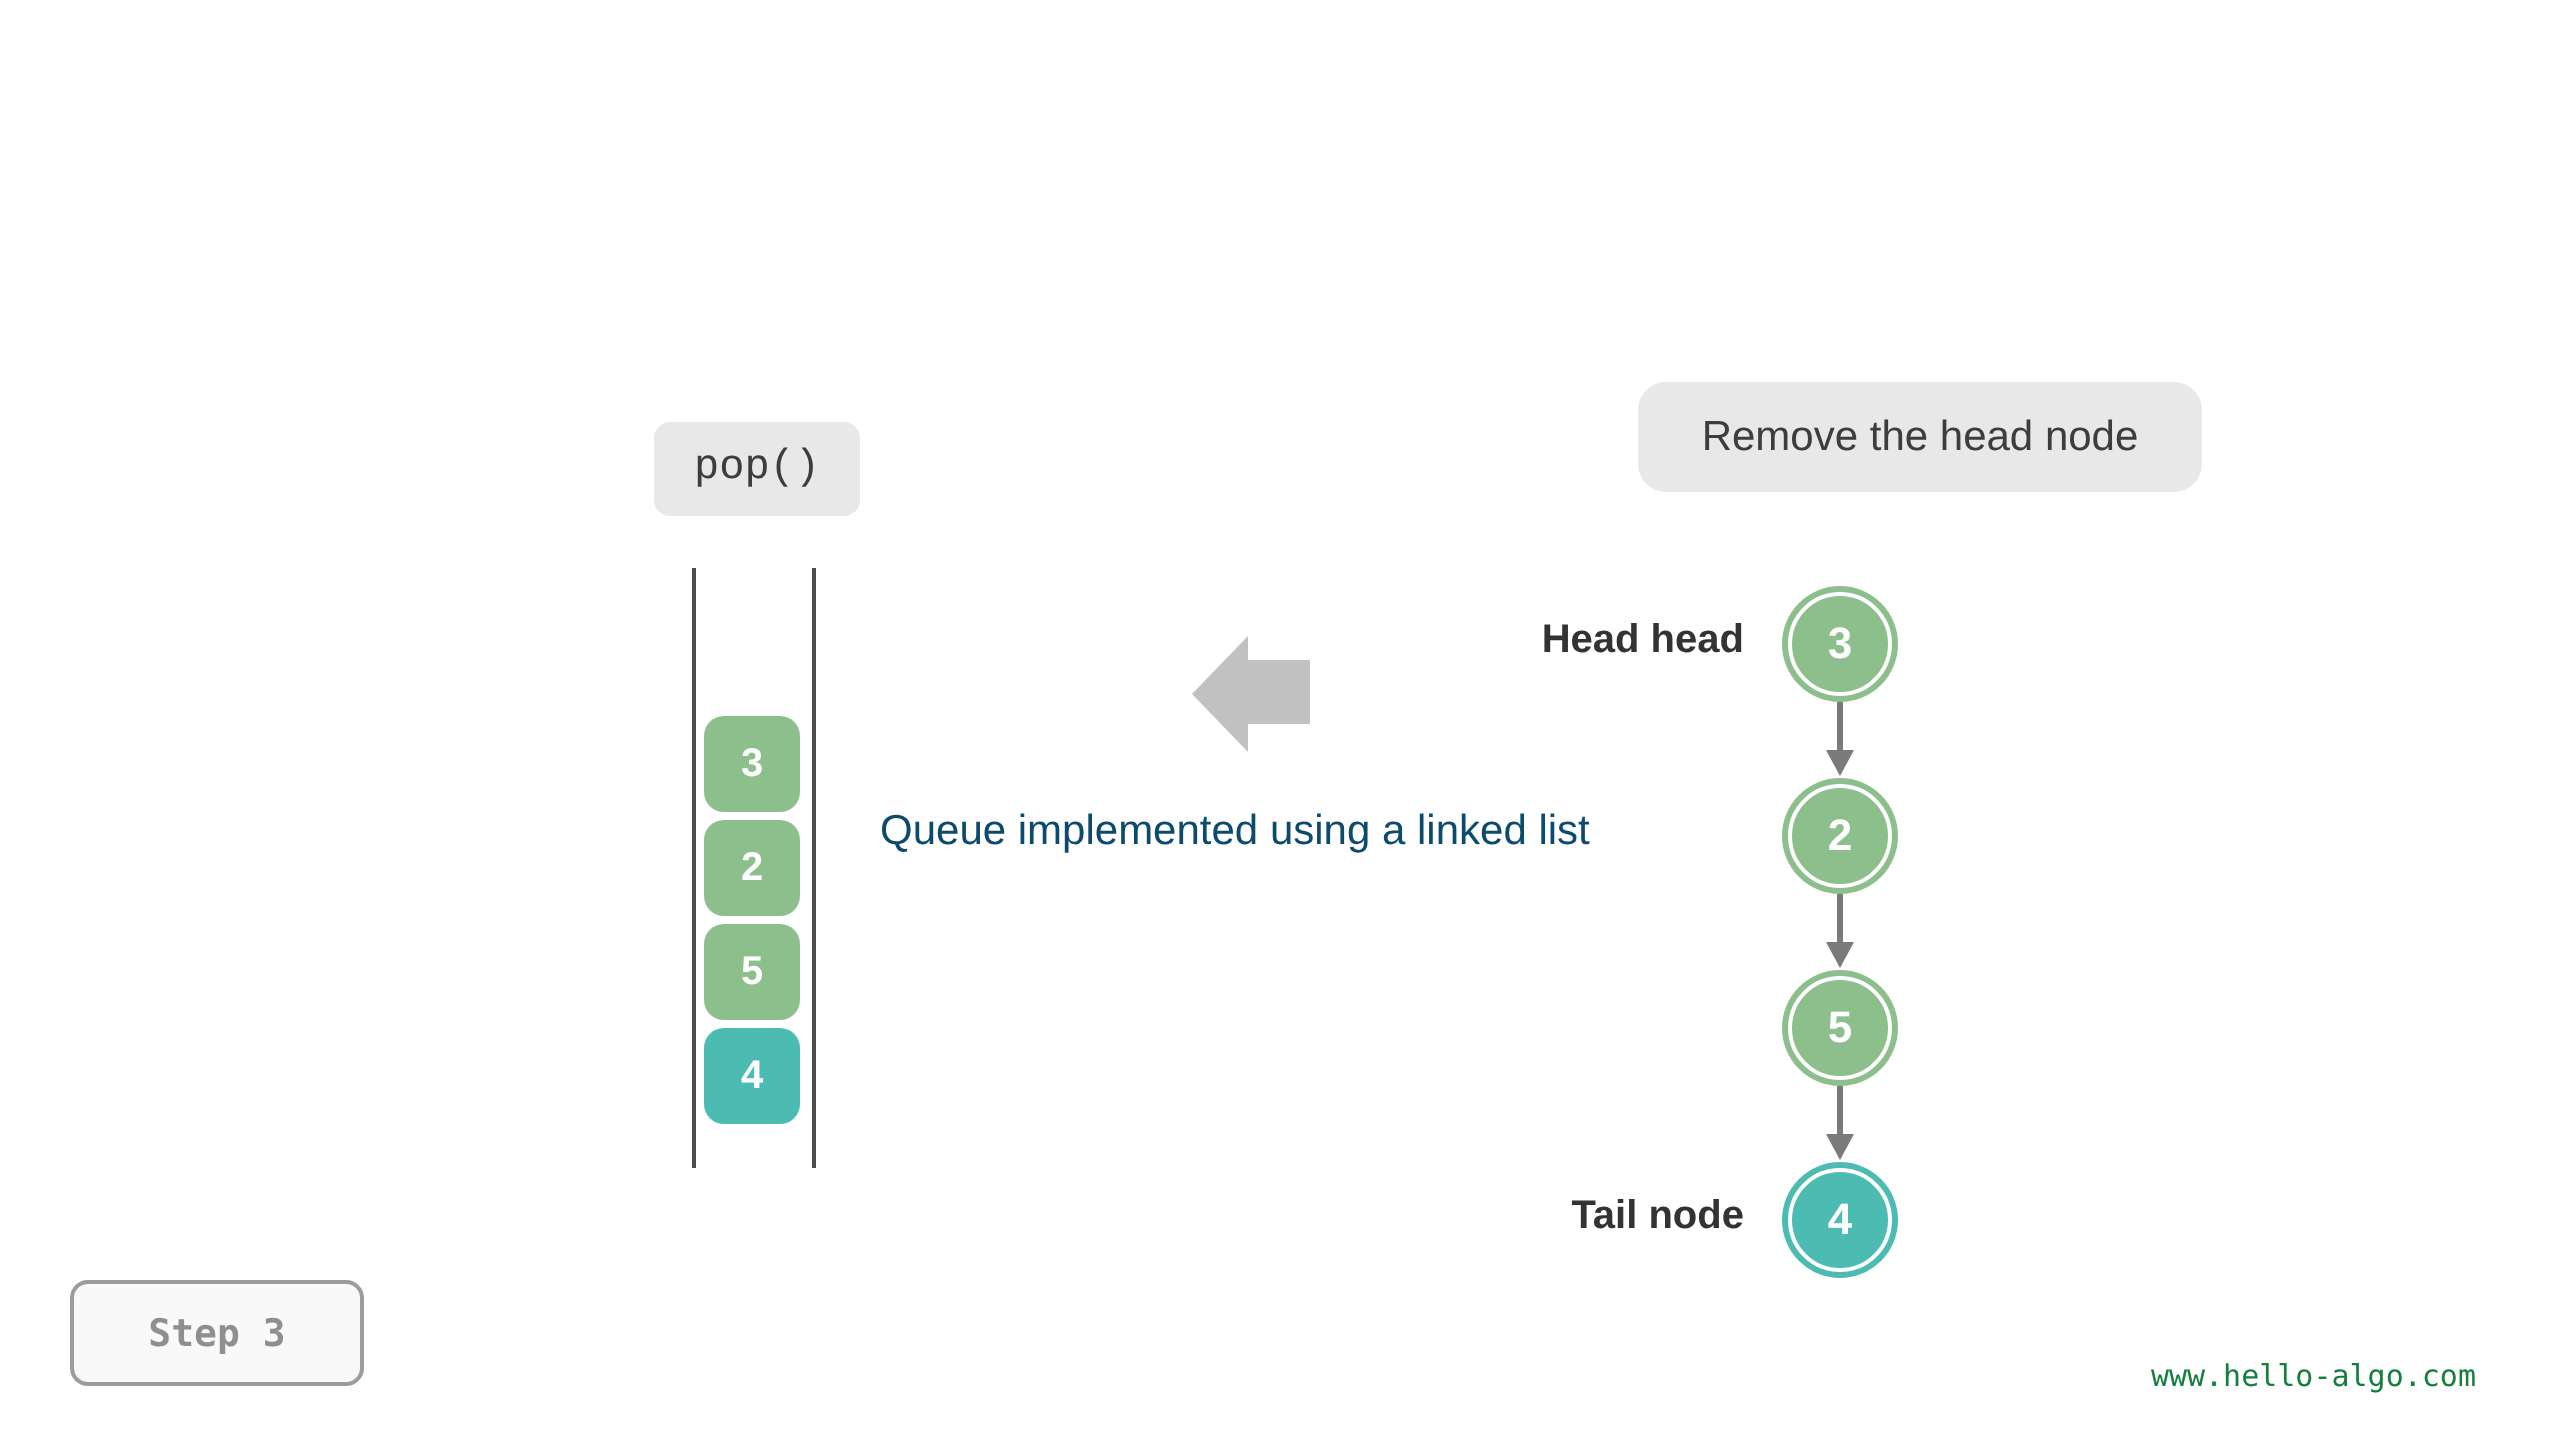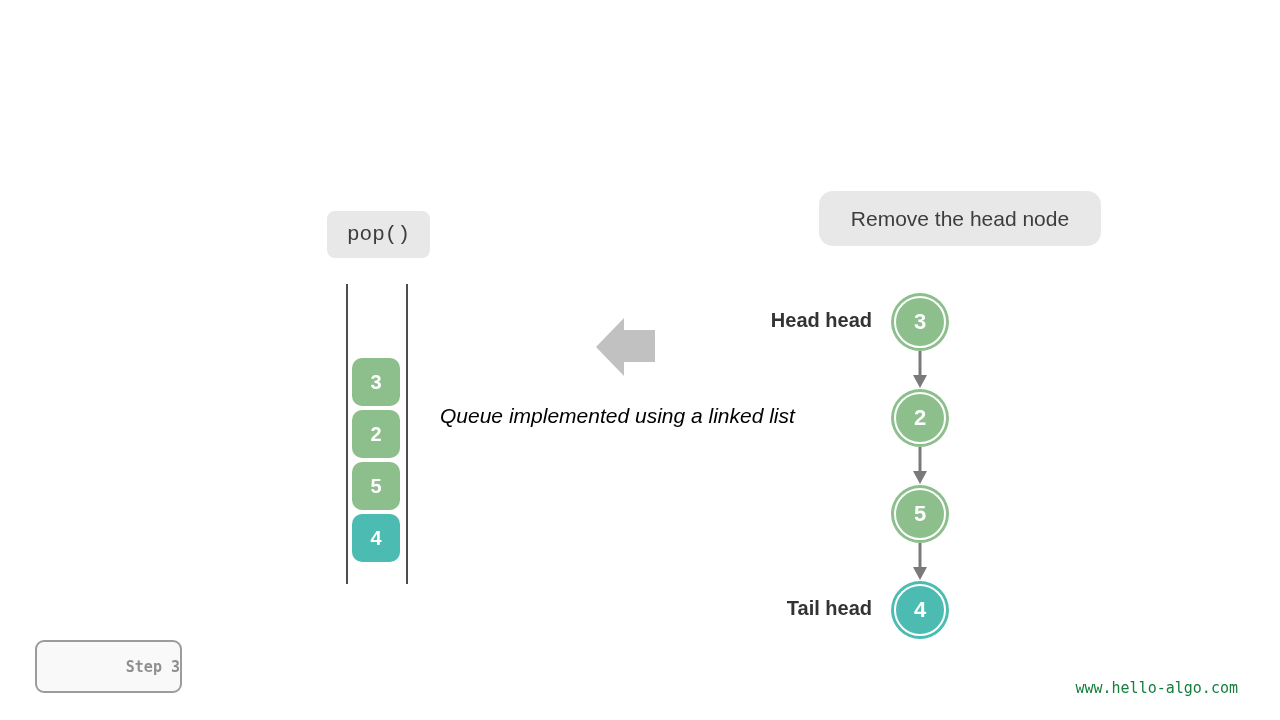--- a/index.html
+++ b/index.html
@@ -42,21 +42,21 @@
   .stack-box.pos-0 { top: 358px; }
   .stack-box.pos-1 { top: 410px; }
   .stack-box.pos-2 { top: 462px; }
   .stack-box.pos-3 { top: 514px; }
   .stack-box.tail  { background: #4cbcb2; }
 
   
   .big-arrow { position: absolute; left: 595px; top: 317px; }
   .caption {
     position: absolute; left: 440px; top: 404px;
-    font-size: 21px; color: #000000; white-space: nowrap; font-style: italic;
+    font-size: 21px; color: #0c4a6e; white-space: nowrap;
   }
 
   
   .lnode {
     position: absolute; left: 891px; width: 58px; height: 58px;
     border-radius: 50%; background: #8cbf8c;
     display: flex; align-items: center; justify-content: center;
     color: #ffffff; font-size: 22px; font-weight: 600;
   }
   .lnode::after {
@@ -79,23 +79,23 @@
     font-size: 20px; font-weight: bold; color: #333333;
     white-space: nowrap; text-align: right;
   }
   .head-label { top: 309px; }
   .tail-label { top: 597px; }
 
   
   .step-badge {
     position: absolute; left: 35px; top: 640px; width: 147px; height: 53px;
     background: #f9f9f9; border: 2px solid #9c9c9c; border-radius: 9px;
-    display: flex; align-items: center; justify-content: flex-end;
+    display: flex; align-items: center; justify-content: center;
     font-family: "DejaVu Sans Mono", monospace;
-    font-size: 15px; font-weight: bold; color: #8f8f8f;
+    font-size: 19px; font-weight: bold; color: #8f8f8f;
   }
   .watermark {
     position: absolute; right: 42px; top: 679px;
     font-family: "DejaVu Sans Mono", monospace;
     font-size: 15px; color: #15803d; white-space: nowrap;
   }
 </style>
 </head>
 <body>
 
@@ -123,21 +123,21 @@
   <span>4</span>
 </div>
 
 <svg class="big-arrow" width="61" height="61" viewBox="0 0 61 61">
   <polygon points="1,30 29,1 29,13 60,13 60,45 29,45 29,59" fill="#c1c1c1"></polygon>
 </svg>
 
 <div class="caption">Queue implemented using a linked list</div>
 
 <div class="node-label head-label">Head head</div>
-<div class="node-label tail-label">Tail head</div>
+<div class="node-label tail-label">Tail node</div>
 
 <div class="lnode pos-0">
   <span>3</span>
 </div>
 <svg class="link-arrow pos-0" width="16" height="38" viewBox="0 0 16 38">
   <line x1="8" y1="0" x2="8" y2="25" stroke="#7a7a7a" stroke-width="3"></line>
   <polygon points="1,24 15,24 8,37" fill="#7a7a7a"></polygon>
 </svg>
 
 <div class="lnode pos-1">

